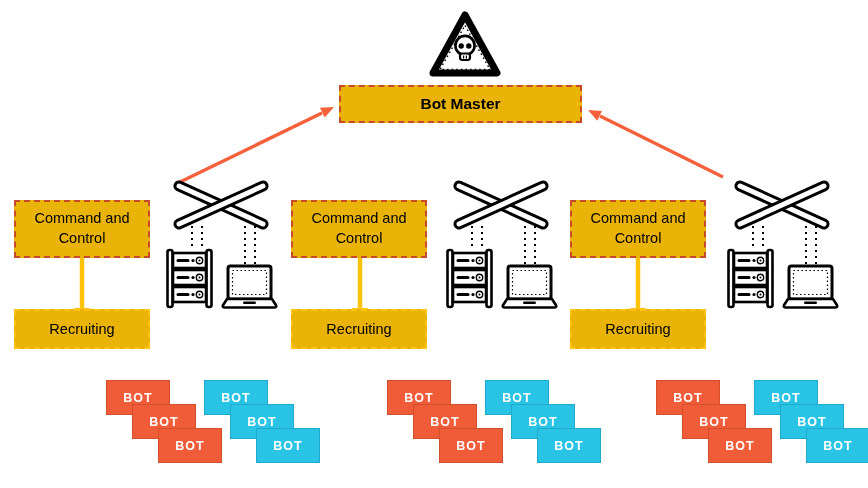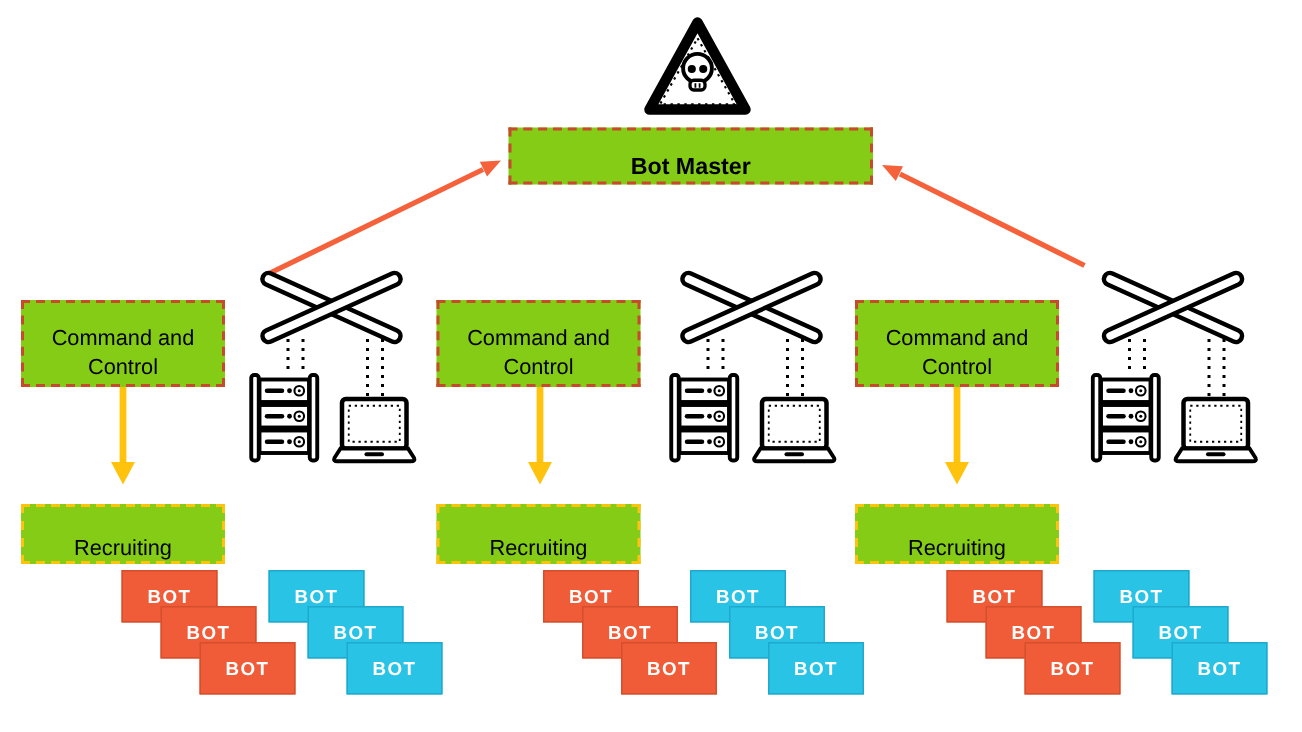--- a/index.html
+++ b/index.html
@@ -10,47 +10,47 @@
   .canvas * { box-sizing:border-box; }
 
   
   .arrows { position:absolute; left:0; top:0; width:868px; height:488px; pointer-events:none; }
   .ao  { stroke:var(--arrow-orange); stroke-width:3.5; fill:none; }
   .aoh { fill:var(--arrow-orange); }
   .ay  { stroke:var(--yellow); stroke-width:4.5; fill:none; }
   .ayh { fill:var(--yellow); }
 
   
-  .box { position:absolute; background:#84cc16; display:flex; align-items:flex-end;
+  .box { position:absolute; background:#eab308; display:flex; align-items:center;
          justify-content:center; text-align:center; }
   .botmaster { left:339px; top:85px; width:243px; height:38px;
                border:2.5px dashed var(--dash-red); font-weight:bold; font-size:15.5px; }
   .cc { width:136px; height:58px; top:200px; border:2px dashed var(--dash-red);
         font-size:14.5px; line-height:1.35; padding:0 14px; }
-  .recruit { width:136px; height:40px; top:336px; border:2.5px dashed var(--yellow);
+  .recruit { width:136px; height:40px; top:309px; border:2.5px dashed var(--yellow);
              font-size:14.5px; }
 
   
   .hazard { position:absolute; left:428px; top:8px; width:74px; height:74px; }
 
   
   .cluster { position:absolute; top:178px; width:120px; height:132px; }
   .bone-outer { stroke:#000; stroke-width:11; stroke-linecap:round; }
   .bone-inner { stroke:#fff; stroke-width:5;  stroke-linecap:round; }
   .dots line  { stroke:#000; stroke-width:2; stroke-dasharray:2 4; }
   .outl  { fill:#fff; stroke:#000; stroke-width:2.6; }
   .outl3 { fill:#fff; stroke:#000; stroke-width:3; }
   .outl-thin { fill:none; stroke:#000; stroke-width:1.4; }
   .dotrect { fill:none; stroke:#000; stroke-width:1.2; stroke-dasharray:1.5 2.5; }
 
   
   .bot-stack { position:absolute; width:118px; height:85px; }
   .bot { position:absolute; width:64px; height:35px; display:flex; align-items:center;
          justify-content:center; color:#fff; font-weight:bold; font-size:12.5px;
-         letter-spacing:1px; }
+         letter-spacing:1px;margin-left:25px; }
   .bot:nth-child(1){ left:0;    top:0;    }
   .bot:nth-child(2){ left:26px; top:24px; }
   .bot:nth-child(3){ left:52px; top:48px; }
   .bot.orange { background:var(--bot-orange); border:1.5px solid var(--bot-orange-border); }
   .bot.cyan   { background:var(--bot-cyan);   border:1.5px solid var(--bot-cyan-border); }
 </style>
 </head>
 <body>
 
 <div class="canvas">

